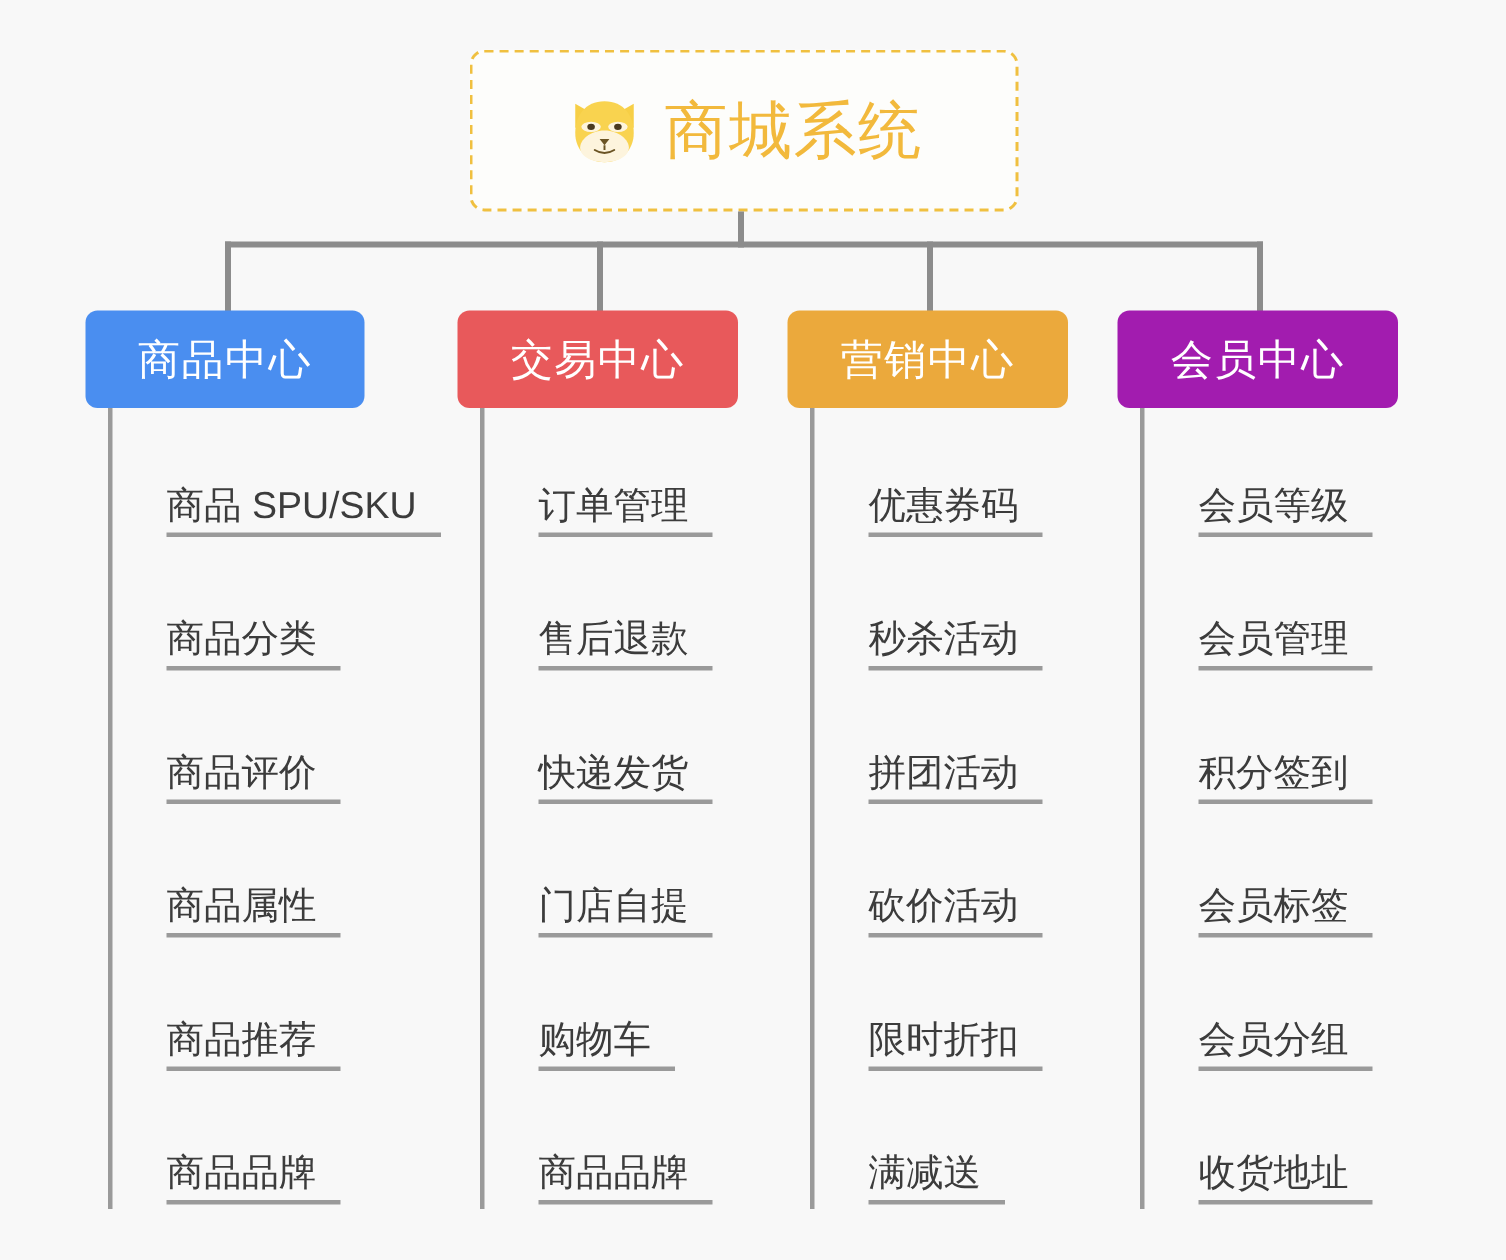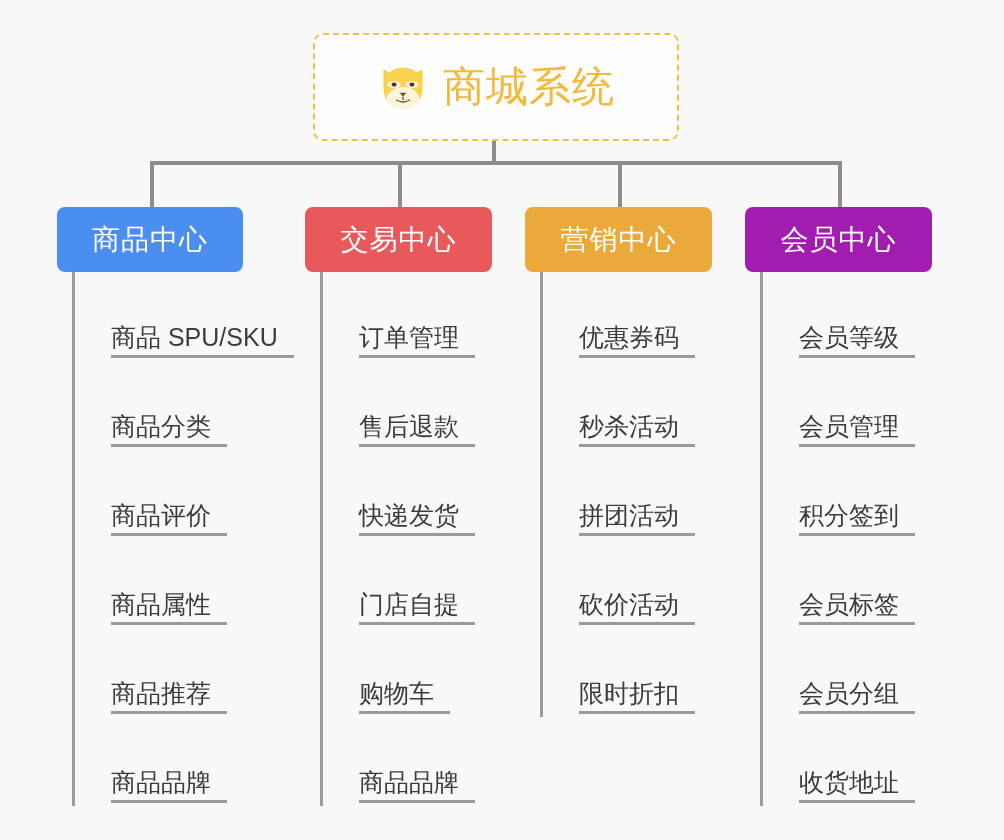--- a/index.html
+++ b/index.html
@@ -220,20 +220,23 @@
         </div>
       <div class="leaf">
           <span class="leaf-label">拼团活动</span>
         </div>
       <div class="leaf">
           <span class="leaf-label">砍价活动</span>
         </div>
       <div class="leaf">
           <span class="leaf-label">限时折扣</span>
         </div>
+      <div class="leaf">
+          <span class="leaf-label">满减送</span>
+        </div>
     </div>
   </div>
 
   <div class="col" style="left:745px; width:187px;">
     <div class="cat-box" style="background:#a21caf; width:187px;">
       <span>会员中心</span>
     </div>
     <div class="leaf-list">
       <div class="rail"></div>
       <div class="leaf">

